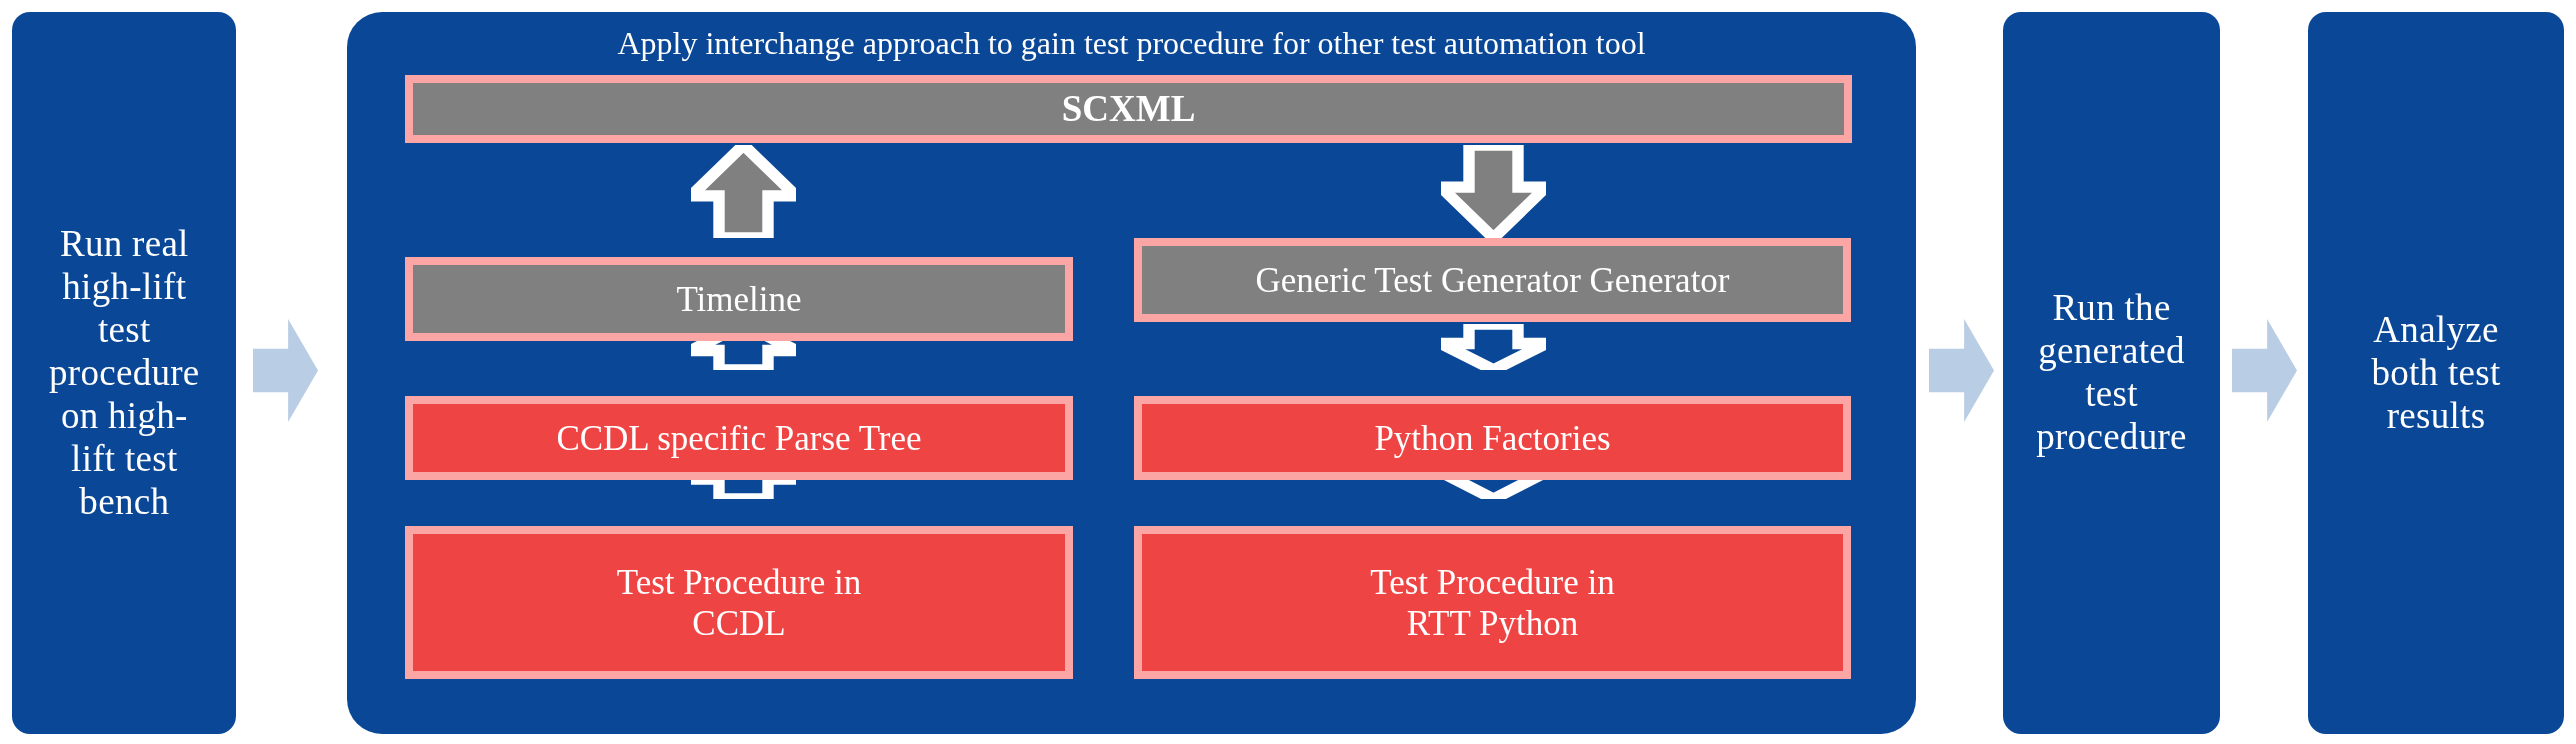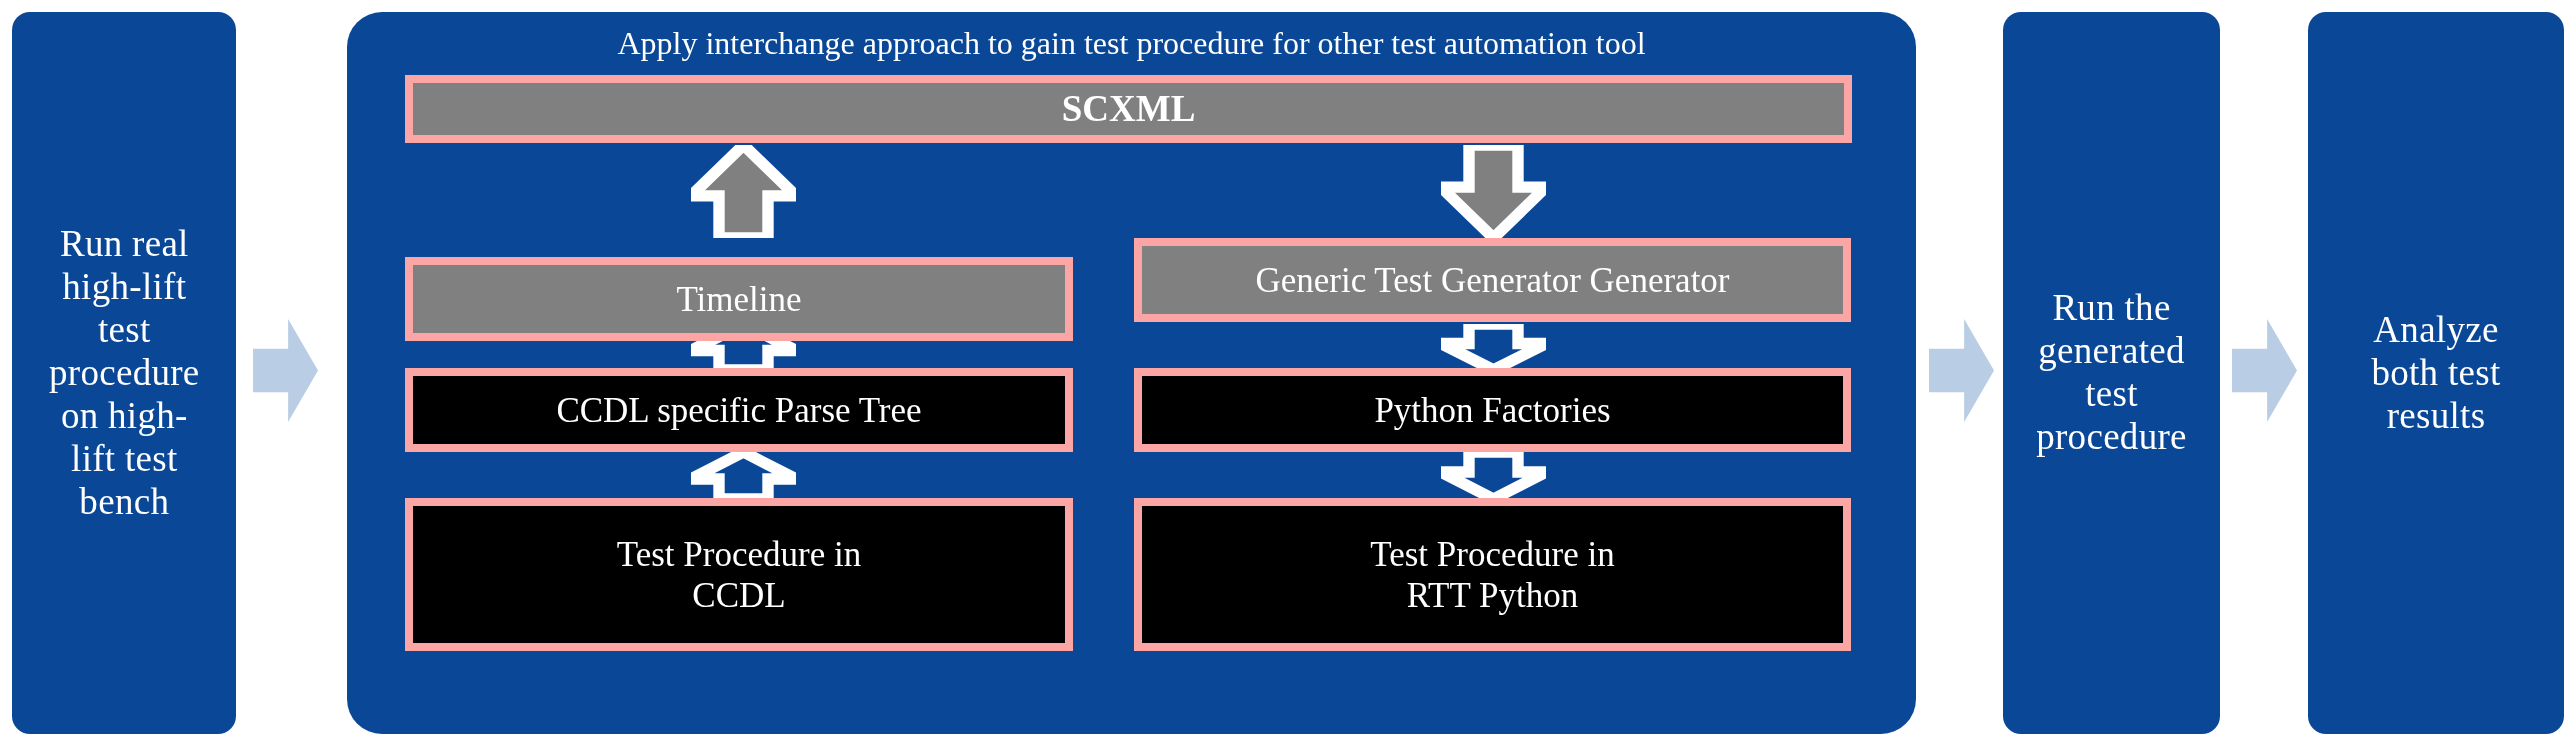--- a/index.html
+++ b/index.html
@@ -84,21 +84,21 @@
     text-align: center;
     color: #ffffff;
   }
   .node .node-text {
     font-size: 35px;
     line-height: 1.18;
     white-space: pre-line;
     padding: 0 7px;
   }
   .node.gray  { background: #808080; }
-  .node.blue  { background: #000000; }
+  .node.blue  { background: #ef4444; margin-top: 28px; }
   .node.scxml .node-text { font-weight: bold; font-size: 37px; }
 
   
   #node-scxml        { left: 58px;  top: 63px;  width: 1447px; height: 68px; }
   #node-timeline     { left: 58px;  top: 226px; width: 668px;  height: 84px; margin-top: 19px; }
   #node-parsetree    { left: 58px;  top: 356px; width: 668px;  height: 84px; }
   #node-tp-ccdl      { left: 58px;  top: 486px; width: 668px;  height: 153px; }
   #node-generator    { left: 787px; top: 226px; width: 717px;  height: 84px; }
   #node-pyfactories  { left: 787px; top: 356px; width: 717px;  height: 84px; text-align: center; }
   #node-tp-rtt       { left: 787px; top: 486px; width: 717px;  height: 153px; }

